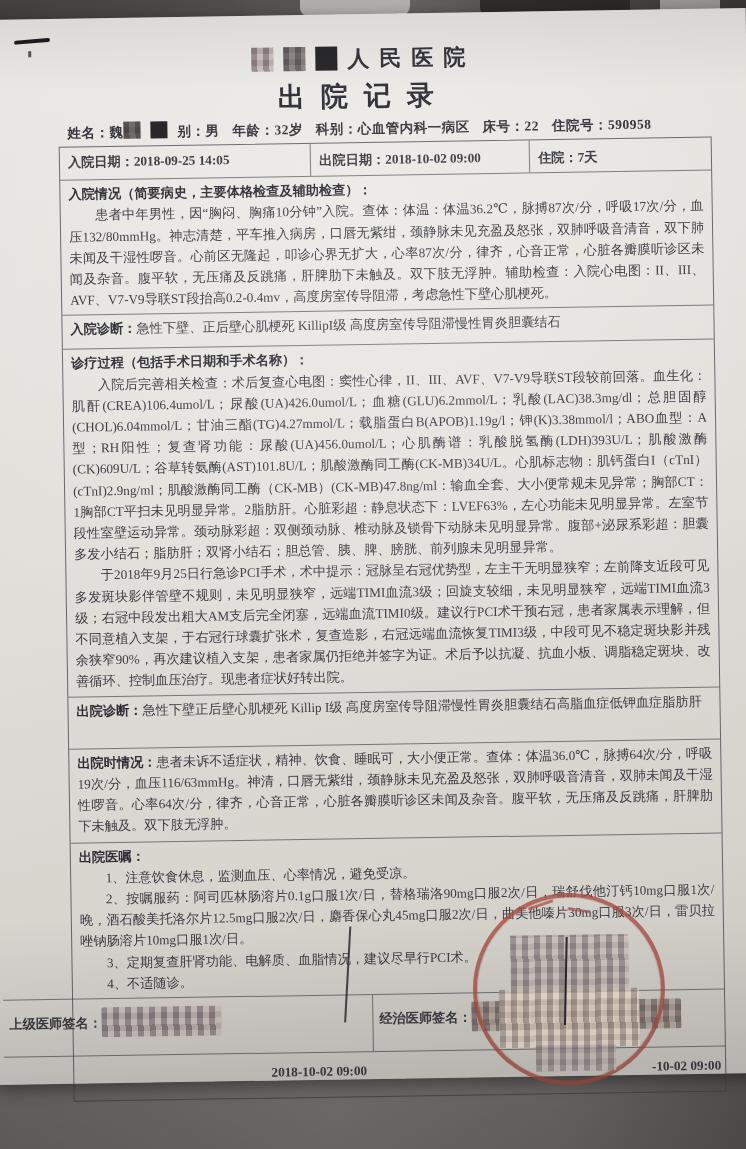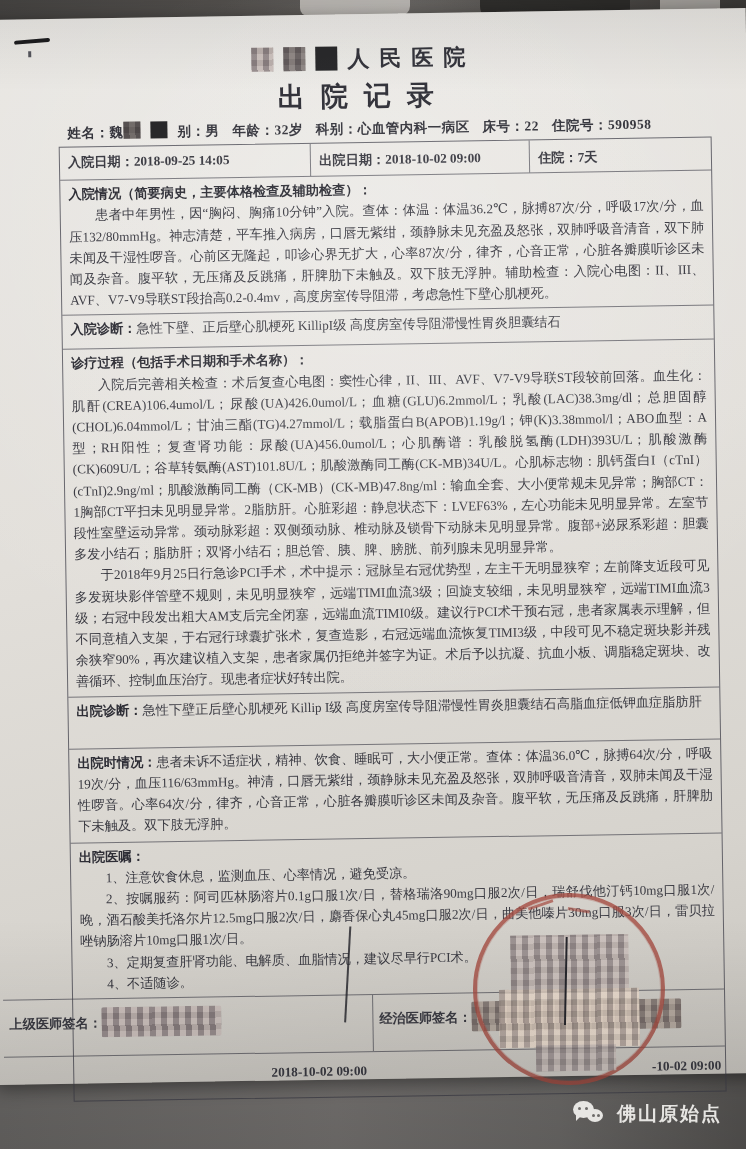--- a/index.html
+++ b/index.html
@@ -221,24 +221,13 @@
       <div class="rsq2"></div>
       <div class="mo1 mosaic"></div>
       <div class="mo2 mosaic" style="filter:brightness(1.1) sepia(.2);"></div>
       <div class="mo3 mosaic"></div>
       <div class="pen"></div>
     </div>
   </div>
 
   <div class="shine"></div>
 
-  <div class="watermark">
-    <span class="wechat-icon">
-      <span class="b1"></span>
-      <span class="b2"></span>
-      <span class="d e1"></span>
-        <span class="d e2"></span>
-        <span class="d e3"></span>
-        <span class="d e4"></span>
-    </span>
-    <span>佛山原始点</span>
-  </div>
 </div>
 
 </body></html>

